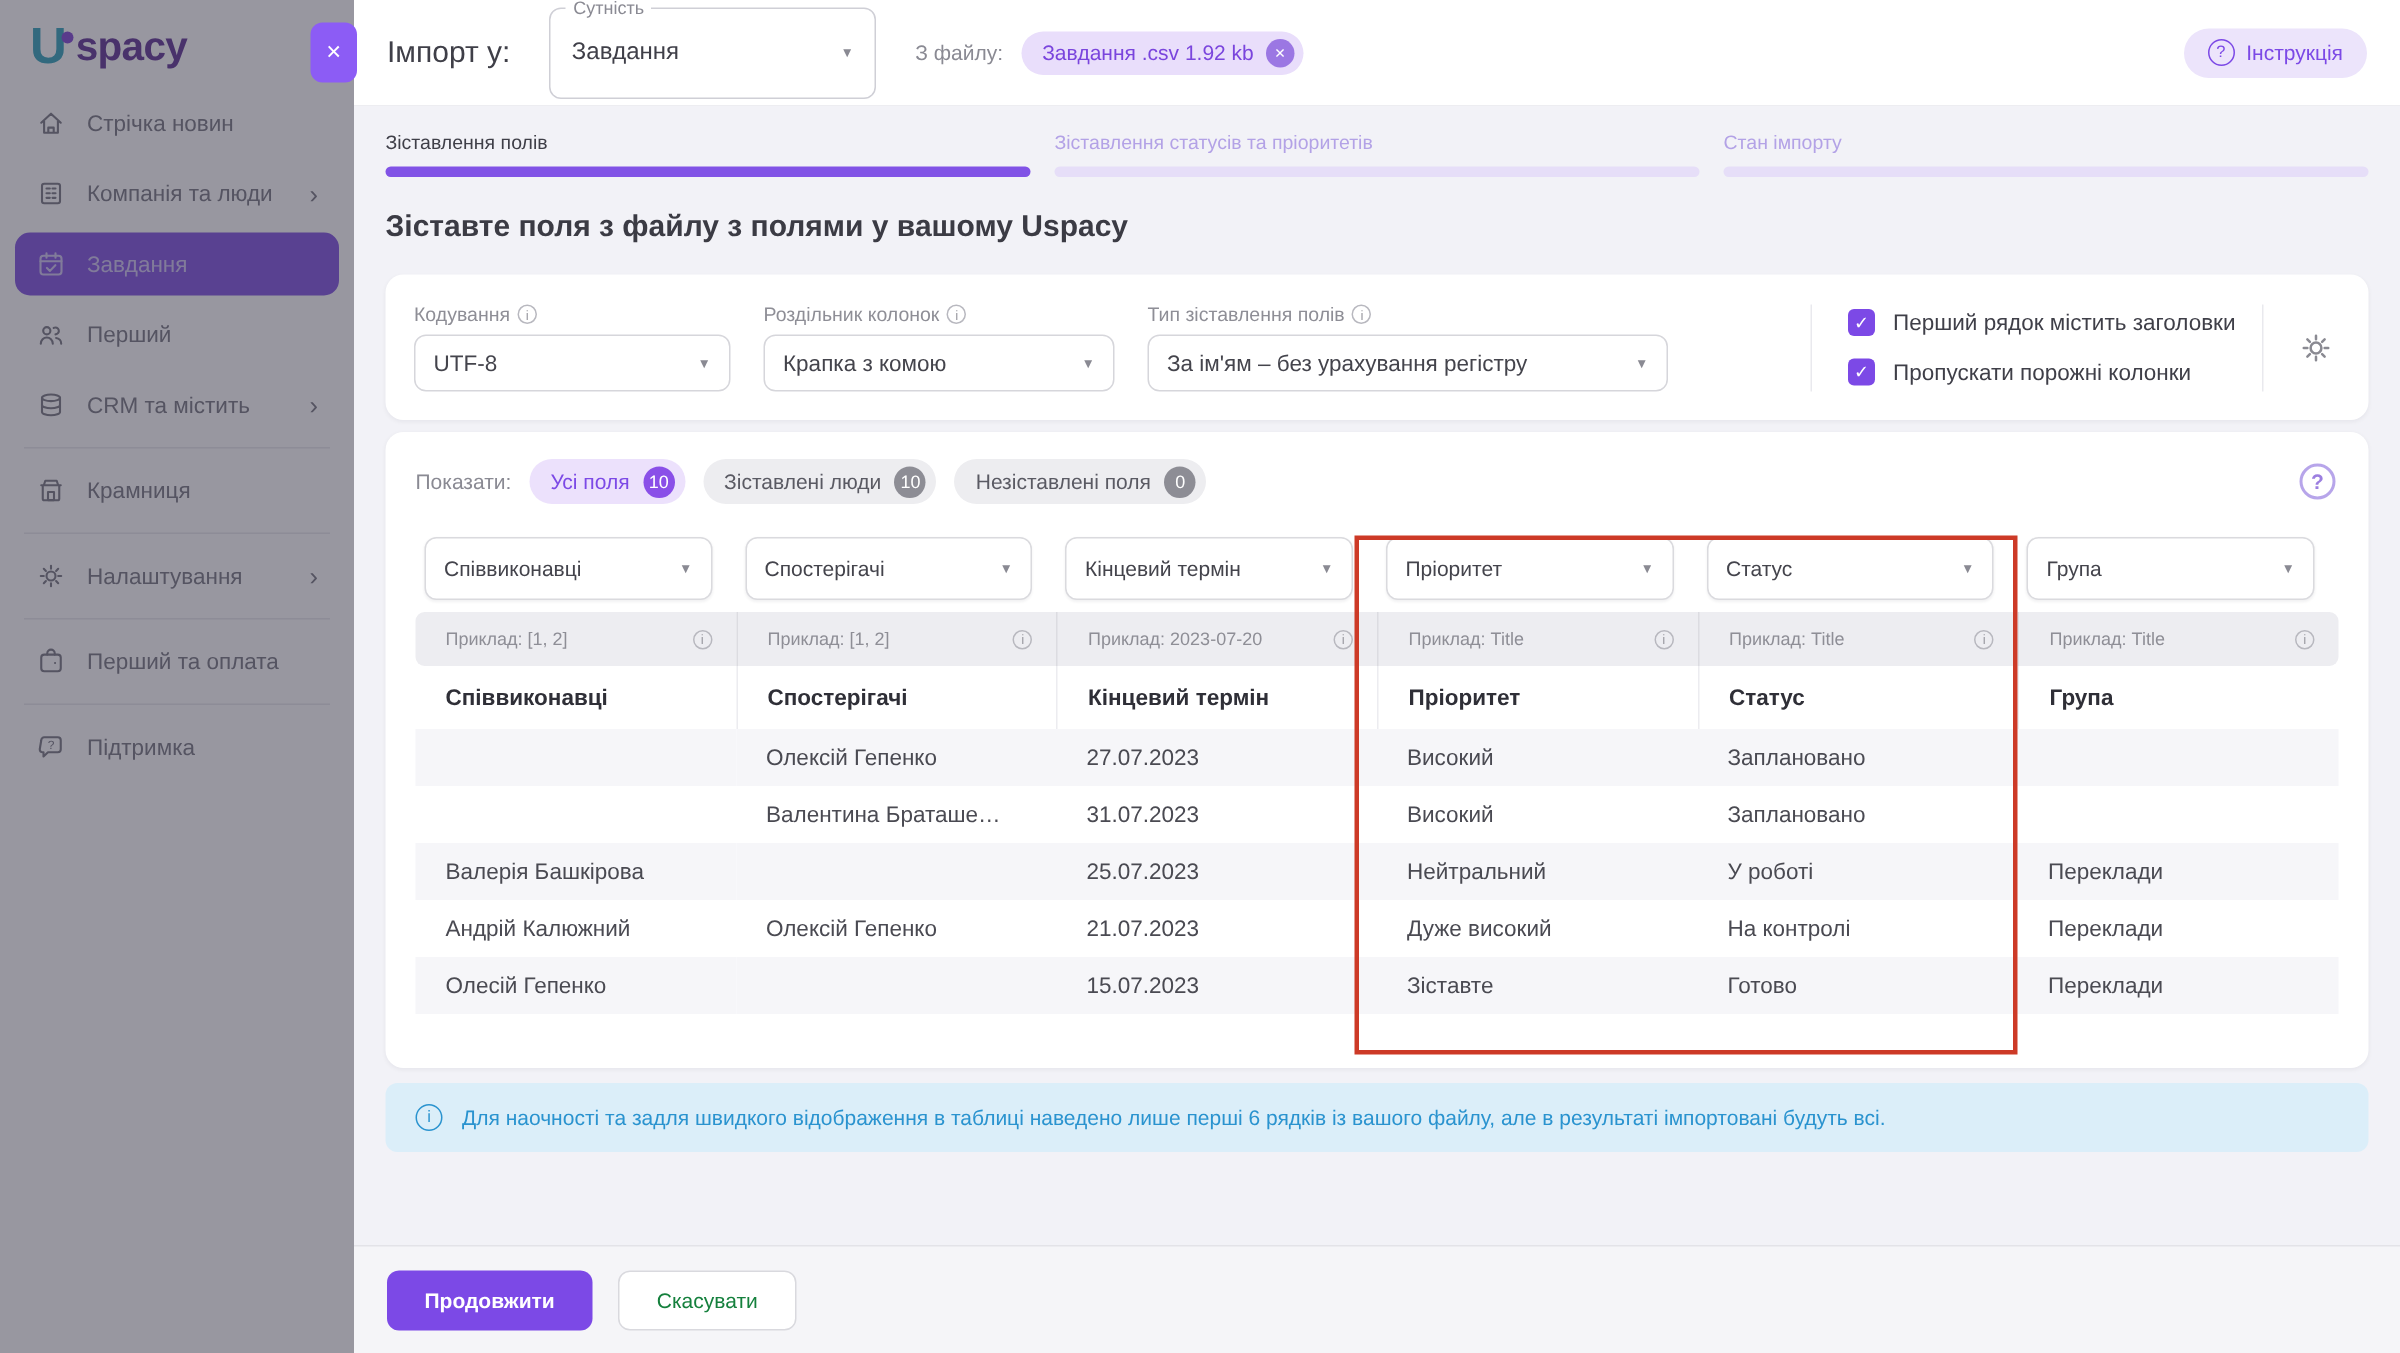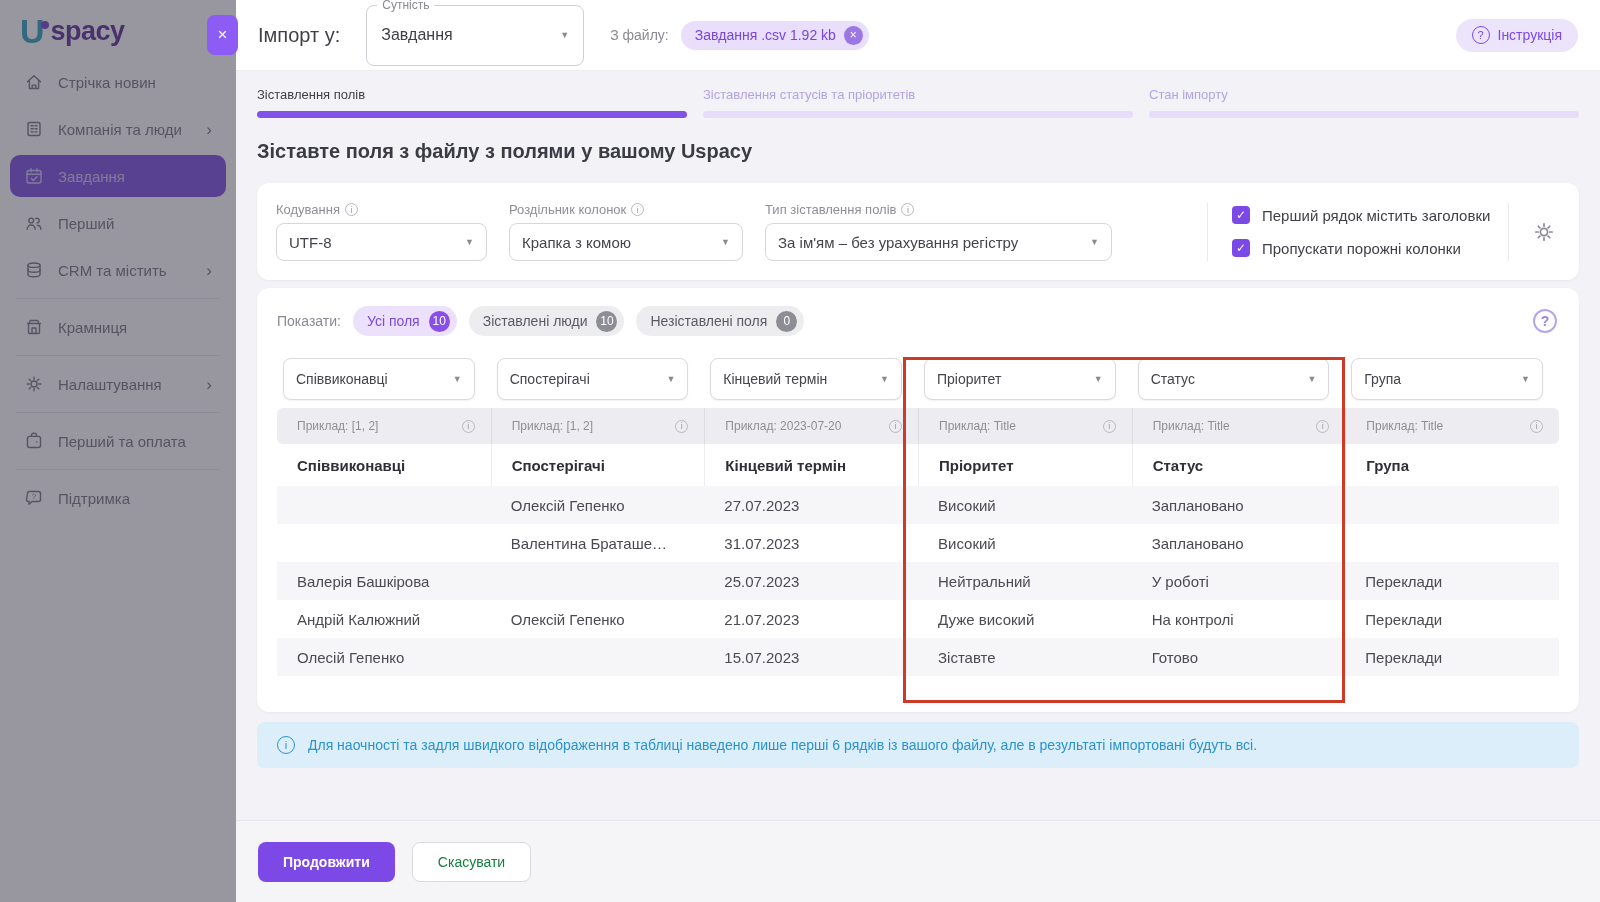--- a/index.html
+++ b/index.html
@@ -84,21 +84,21 @@
   .h-cell { height:42px; display:flex; align-items:center; padding-left:20px; font-size:15px; font-weight:700; color:#2f2f37; white-space:nowrap; overflow:hidden; }
   .h-cell.sep { border-left:1px solid #ececf0; }
   .d-cell { height:38px; display:flex; align-items:center; padding-left:20px; font-size:15px; color:#4a4a52; white-space:nowrap; overflow:hidden; }
   .d-cell.shade { background:#f6f6f9; }
 
   .banner { margin-top:10px; background:#dbeef9; border-radius:8px; height:46px; display:flex; align-items:center; gap:13px; padding:0 20px; }
   .banner-i { width:18px; height:18px; border-radius:50%; border:1.5px solid #2a93cf; color:#2a93cf; font-size:11px; display:flex; align-items:center; justify-content:center; flex:none; }
   .banner-text { font-size:14px; color:#2a93cf; }
 
   
-  .footer { position:absolute; left:236px; bottom:0; width:1364px; height:82px; background:#f5f5f8; border-top:1px solid #e3e3e8; display:flex; align-items:center; padding:0 22px; gap:17px; z-index:2; }
+  .footer { position:absolute; left:236px; bottom:0; width:1364px; height:72px; background:#f5f5f8; border-top:1px solid #e3e3e8; display:flex; align-items:center; padding:0 22px; gap:17px; z-index:2; }
   .btn-continue { height:40px; padding:0 25px; background:#7c49e6; color:#fff; border:none; border-radius:8px; font-size:14px; font-weight:600; cursor:pointer; }
   .btn-cancel { height:40px; padding:0 25px; background:#fff; color:#15803d; border:1px solid #d9d9de; border-radius:8px; font-size:14px; cursor:pointer; }
 
   
   .red-box { position:absolute; left:903px; top:357px; width:442px; height:346px; border:3px solid #cd3a27; z-index:30; pointer-events:none; }
 </style>
 </head>
 <body>
 
 <div id="app">

